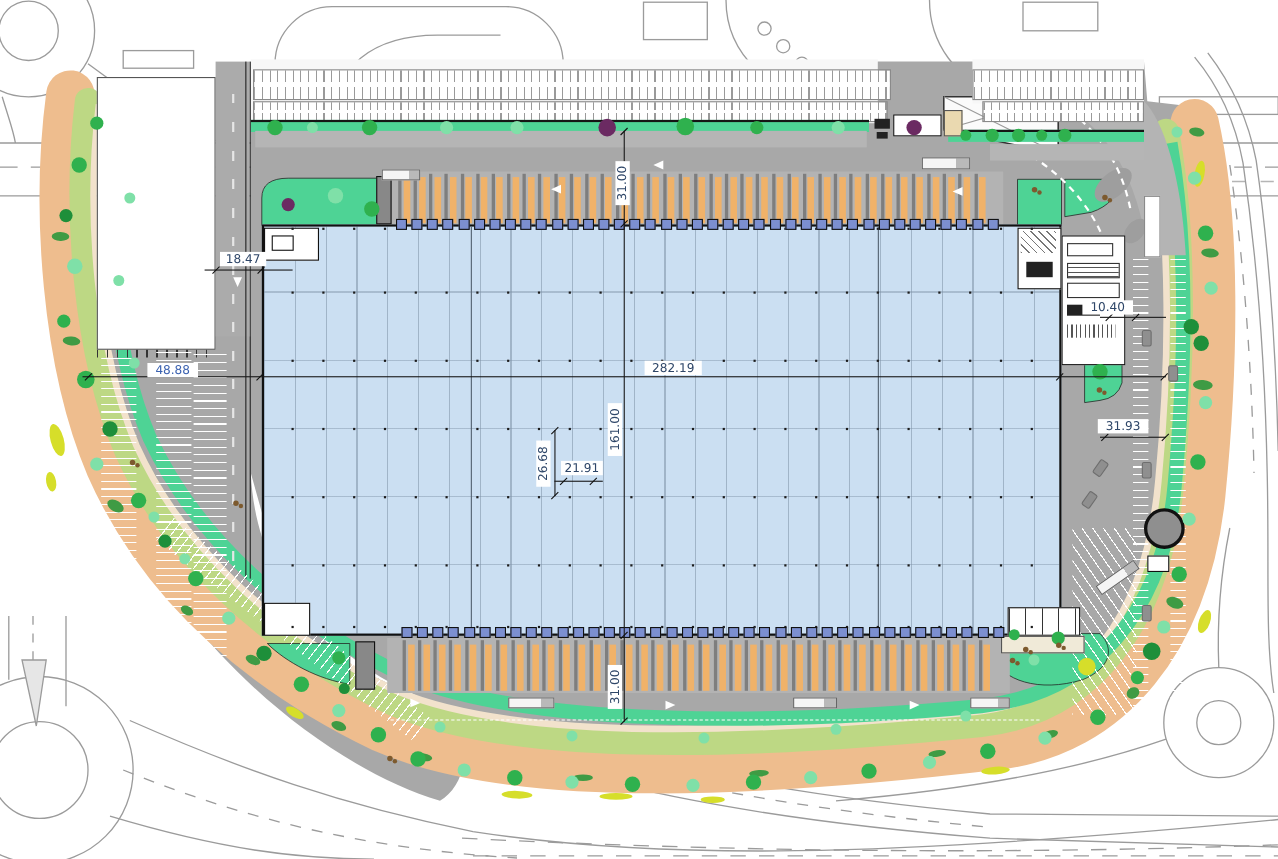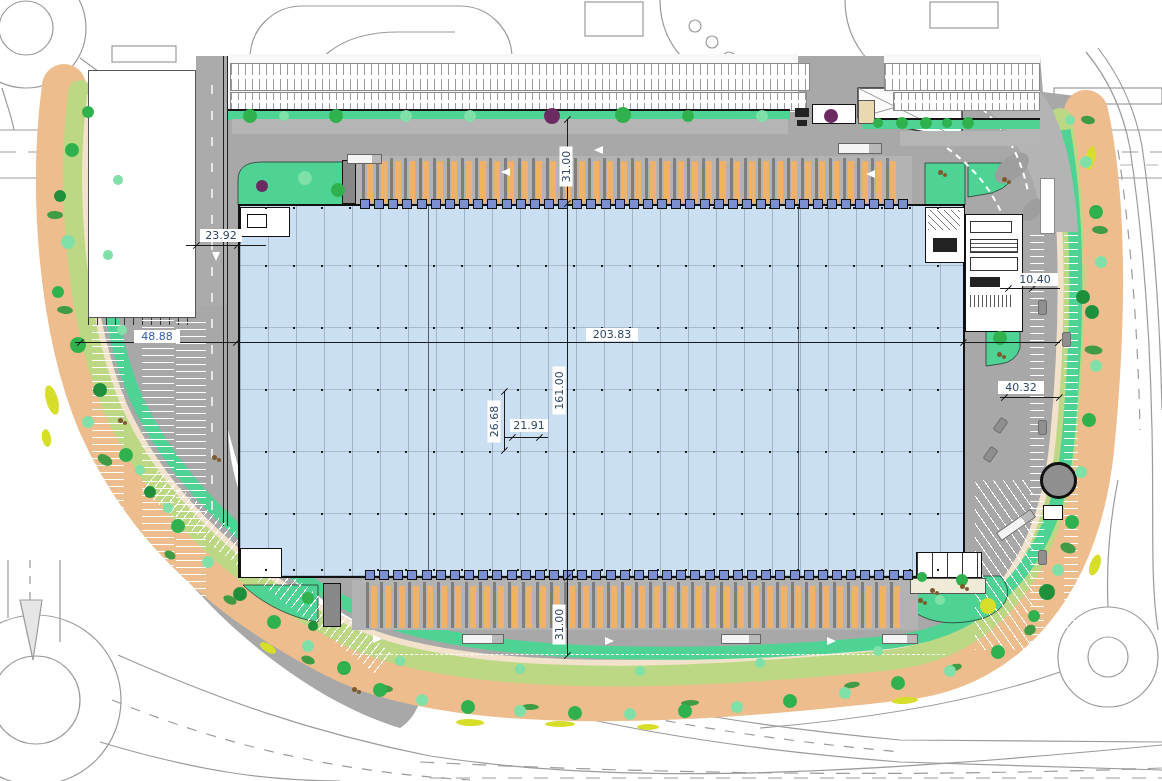--- a/index.html
+++ b/index.html
@@ -174,28 +174,28 @@
   <div class="abs" style="left:355px;top:654px;width:590px;height:0;border-top:1.6px dashed #fff;z-index:24"></div>
 
   <div class="abs dim" style="left:75px;top:342px;width:985px;height:1px"></div>
   <div class="abs dim" style="left:567px;top:119px;width:1px;height:537px"></div>
   <div class="abs dim" style="left:504px;top:391px;width:1px;height:60px"></div>
   <div class="abs dim" style="left:186px;top:245px;width:80px;height:1px"></div>
   <div class="abs dim" style="left:1000px;top:288px;width:60px;height:1px"></div>
   <div class="abs dim" style="left:1000px;top:397px;width:60px;height:1px"></div>
   <div class="abs dim" style="left:504px;top:437px;width:44px;height:1px"></div>
 
-  <div class="dlabel" style="left:586px;top:328px;width:50px">203.83</div>
+  <div class="dlabel" style="left:586px;top:328px;width:50px">282.19</div>
   <div class="dlabel blue" style="left:134px;top:330px;width:44px">48.88</div>
   <div class="dlabel vert" style="left:535px;top:384px;width:46px">161.00</div>
   <div class="dlabel vert" style="left:546px;top:160px;width:38px">31.00</div>
   <div class="dlabel vert" style="left:539px;top:618px;width:38px">31.00</div>
-  <div class="dlabel" style="left:200px;top:229px;width:40px">23.92</div>
-  <div class="dlabel" style="left:1012px;top:273px;width:44px">10.40</div>
-  <div class="dlabel" style="left:998px;top:381px;width:44px">40.32</div>
+  <div class="dlabel" style="left:200px;top:229px;width:40px">18.47</div>
+  <div class="dlabel" style="left:984px;top:273px;width:44px">10.40</div>
+  <div class="dlabel" style="left:998px;top:381px;width:44px">31.93</div>
   <div class="dlabel vert" style="left:473px;top:415px;width:40px">26.68</div>
   <div class="dlabel" style="left:510px;top:419px;width:36px">21.91</div>
 
 <div class="abs" style="left: 362px; top: 158px; width: 3px; height: 46px; background: rgb(126, 126, 126); z-index: 20;"></div>
     <div class="abs" style="left: 366.5px; top: 161px; width: 6px; height: 42px; background: rgb(240, 178, 105); z-index: 20;"></div>
     <div class="abs" style="left: 376.15px; top: 158px; width: 3px; height: 46px; background: rgb(126, 126, 126); z-index: 20;"></div>
     <div class="abs" style="left: 380.65px; top: 161px; width: 6px; height: 42px; background: rgb(240, 178, 105); z-index: 20;"></div>
     <div class="abs" style="left: 390.3px; top: 158px; width: 3px; height: 46px; background: rgb(126, 126, 126); z-index: 20;"></div>
     <div class="abs" style="left: 394.8px; top: 161px; width: 6px; height: 42px; background: rgb(240, 178, 105); z-index: 20;"></div>
     <div class="abs" style="left: 404.45px; top: 158px; width: 3px; height: 46px; background: rgb(126, 126, 126); z-index: 20;"></div>

